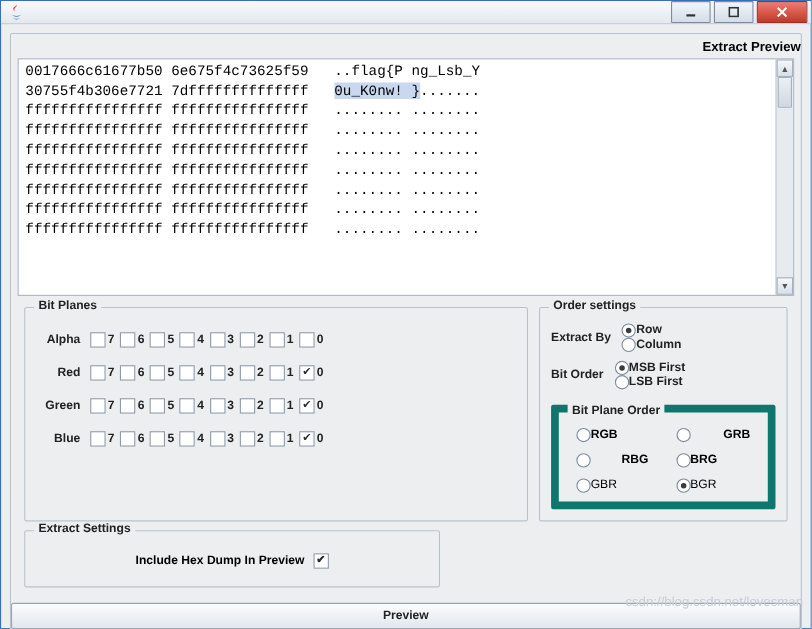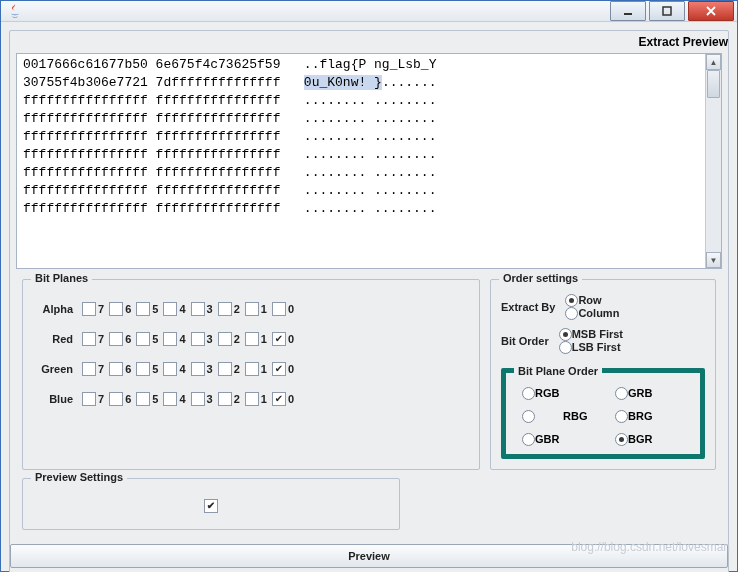--- a/index.html
+++ b/index.html
@@ -30,21 +30,21 @@
 .cb-wrap { display: flex; align-items: center; gap: 2px; }
 .cb { width: 14px; height: 14px; border: 1px solid #8e9aab; background: #fff; display: inline-flex; align-items: center; justify-content: center; }
 .cb.checked::after { content: "✔"; font-size: 10px; line-height: 1; color: #2a2a2a; }
 .cb-lbl { font-weight: bold; font-size: 11px; color: #222; }
 
 .order { width: 226px; display: flex; flex-direction: column; gap: 8px; }
 .ord-row { display: flex; align-items: center; gap: 10px; font-weight: bold; font-size: 11px; color: #222; }
 .radio { width: 13px; height: 13px; border: 1px solid #7d8a9c; border-radius: 50%; background: #fff; display: inline-flex; align-items: center; justify-content: center; }
 .radio.sel::after { content: ""; width: 5px; height: 5px; border-radius: 50%; background: #3a3a3a; }
 .r-wrap { display: flex; align-items: flex-start; gap: 0; }
-.inner-group { border: 5px solid #0f766e; border-radius: 2px; padding: 10px 10px 6px 10px; margin-top: 6px; position: relative; }
+.inner-group { border: 7px solid #0f766e; border-radius: 2px; padding: 10px 10px 6px 10px; margin-top: 6px; position: relative; }
 .inner-group .legend { position: absolute; top: -8px; left: 8px; background: #eceef0; padding: 0 4px; font-weight: bold; font-size: 11px; }
 .plane-grid { display: grid; grid-template-columns: 1fr 1fr; row-gap: 10px; column-gap: 24px; padding: 4px 6px 2px 6px; }
 
 .preview-settings { margin: 4px 12px 8px 12px; width: 378px; }
 .ps-row { display: flex; align-items: center; justify-content: center; gap: 8px; height: 26px; font-weight: bold; }
 
 .btn-row { display: flex; justify-content: flex-end; gap: 12px; padding: 6px 0 10px 0; flex-direction: column; }
 .btn { border: 1px solid #9aa6b6; background: linear-gradient(to bottom,#fbfcfd,#e2e7ed); padding: 5px 18px; font-family: inherit; font-size: 11px; font-weight: bold; color: #222; border-radius: 2px; cursor: default; }
 
 .watermark { position: absolute; right: 8px; bottom: 18px; color: #c7cdd5; font-size: 12px; pointer-events: none; }
@@ -279,52 +279,53 @@
           </div>
           <div class="inner-group">
             <div class="legend">Bit Plane Order</div>
             <div class="plane-grid" id="plane-grid">
                 <span class="r-wrap">
                   <span class="radio"></span>
                   <span style="font-weight: bold;">RGB</span>
                 </span>
                 <span class="r-wrap">
                   <span class="radio"></span>
-                  <span style="font-weight: bold;">GRB</span>
+                  <span style="font-weight: bold; margin-left: 30px;">GRB</span>
                 </span>
                 <span class="r-wrap">
                   <span class="radio"></span>
                   <span style="font-weight: bold; padding-left: 28px;">RBG</span>
                 </span>
                 <span class="r-wrap">
                   <span class="radio"></span>
                   <span style="font-weight: bold;">BRG</span>
                 </span>
                 <span class="r-wrap">
                   <span class="radio"></span>
-                  <span style="font-weight: bold;">GBR</span>
+                  <span style="font-weight: normal;">GBR</span>
                 </span>
                 <span class="r-wrap">
                   <span class="radio sel"></span>
-                  <span style="font-weight: bold;">BGR</span>
+                  <span style="font-weight: normal;">BGR</span>
                 </span>
               </div>
           </div>
         </div>
       </div>
 
       <div class="groupbox preview-settings">
-        <div class="legend">Preview Settings</div>
+        <div class="legend">Extract Settings</div>
         <div class="ps-row">
+          <span>Include Hex Dump In Preview</span>
           <span id="inc-hex-cb"><span class="cb checked"></span></span>
         </div>
       </div>
 
       <div class="btn-row">
         <button class="btn">Preview</button>
         <button class="btn">Save Text</button>
         <button class="btn">Save Bin</button>
       </div>
     </div>
   </div>
 </div>
 
-<div class="watermark">blog://blog.csdn.net/lovesman</div>
+<div class="watermark">csdn://blog.csdn.net/lovesman</div>
 
 </body></html>

